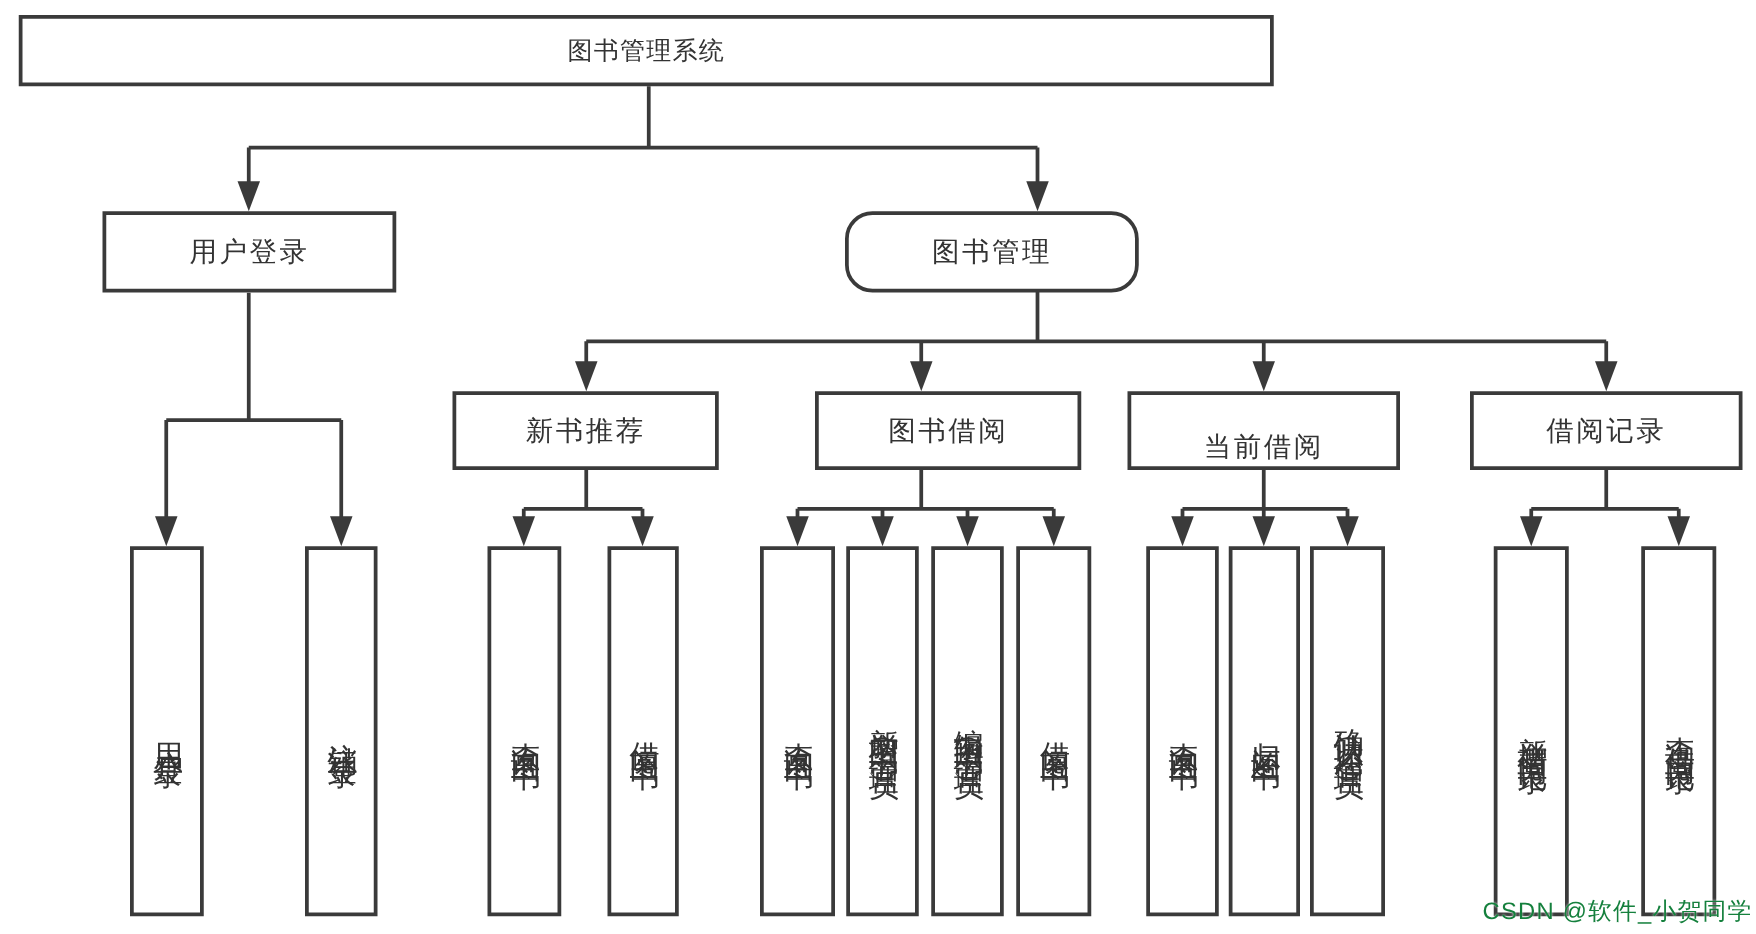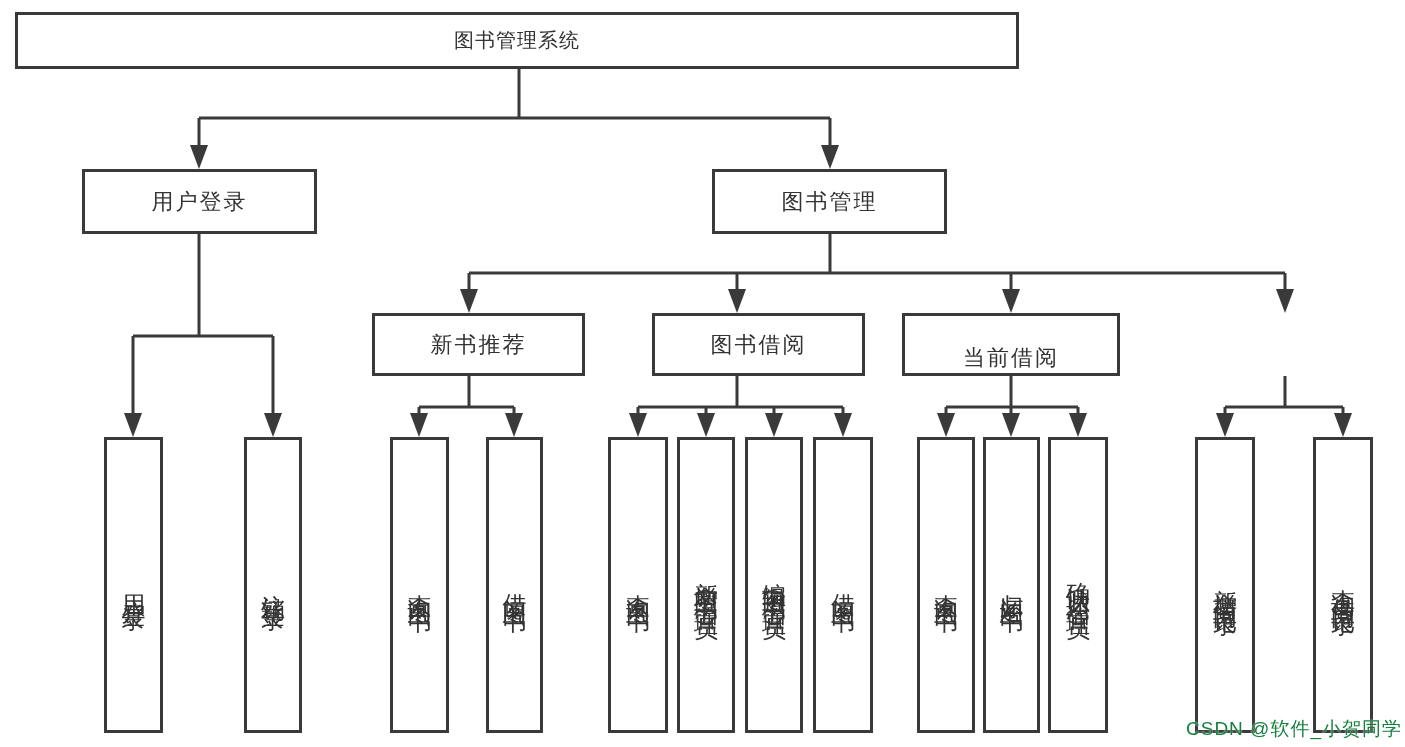--- a/index.html
+++ b/index.html
@@ -127,33 +127,36 @@
     </g>
   </svg>
 
   <div class="node root-box">
     <span>图书管理系统</span>
   </div>
 
   <div class="node l2-box" style="left:82px;">
     <span>用户登录</span>
   </div>
-  <div class="node l2-box" style="left:712px;">
+  <div class="node l2-box" style="left:676px;border-radius:22px;">
     <span>图书管理</span>
   </div>
 
-  <div class="node l3-box" style="left:372px;width:213px;font-family:Liberation Mono, monospace;">
+  <div class="node l3-box" style="left:362px;width:213px;font-family:Liberation Mono, monospace;">
     <span>新书推荐</span>
   </div>
   <div class="node l3-box" style="left:652px;width:213px;">
     <span>图书借阅</span>
   </div>
   <div class="node l3-box" style="left:902px;width:218px;align-items:flex-end;">
     <span>当前借阅</span>
   </div>
+  <div class="node l3-box" style="left:1176px;width:218px;">
+    <span>借阅记录</span>
+  </div>
 
   <div class="node vbox" style="left:104px;width:59px;">
     <span>用户登录</span>
   </div>
   <div class="node vbox" style="left:244px;width:58px;">
     <span>注销登录</span>
   </div>
 
   <div class="node vbox" style="left:390px;width:59px;">
     <span>查询图书</span>

